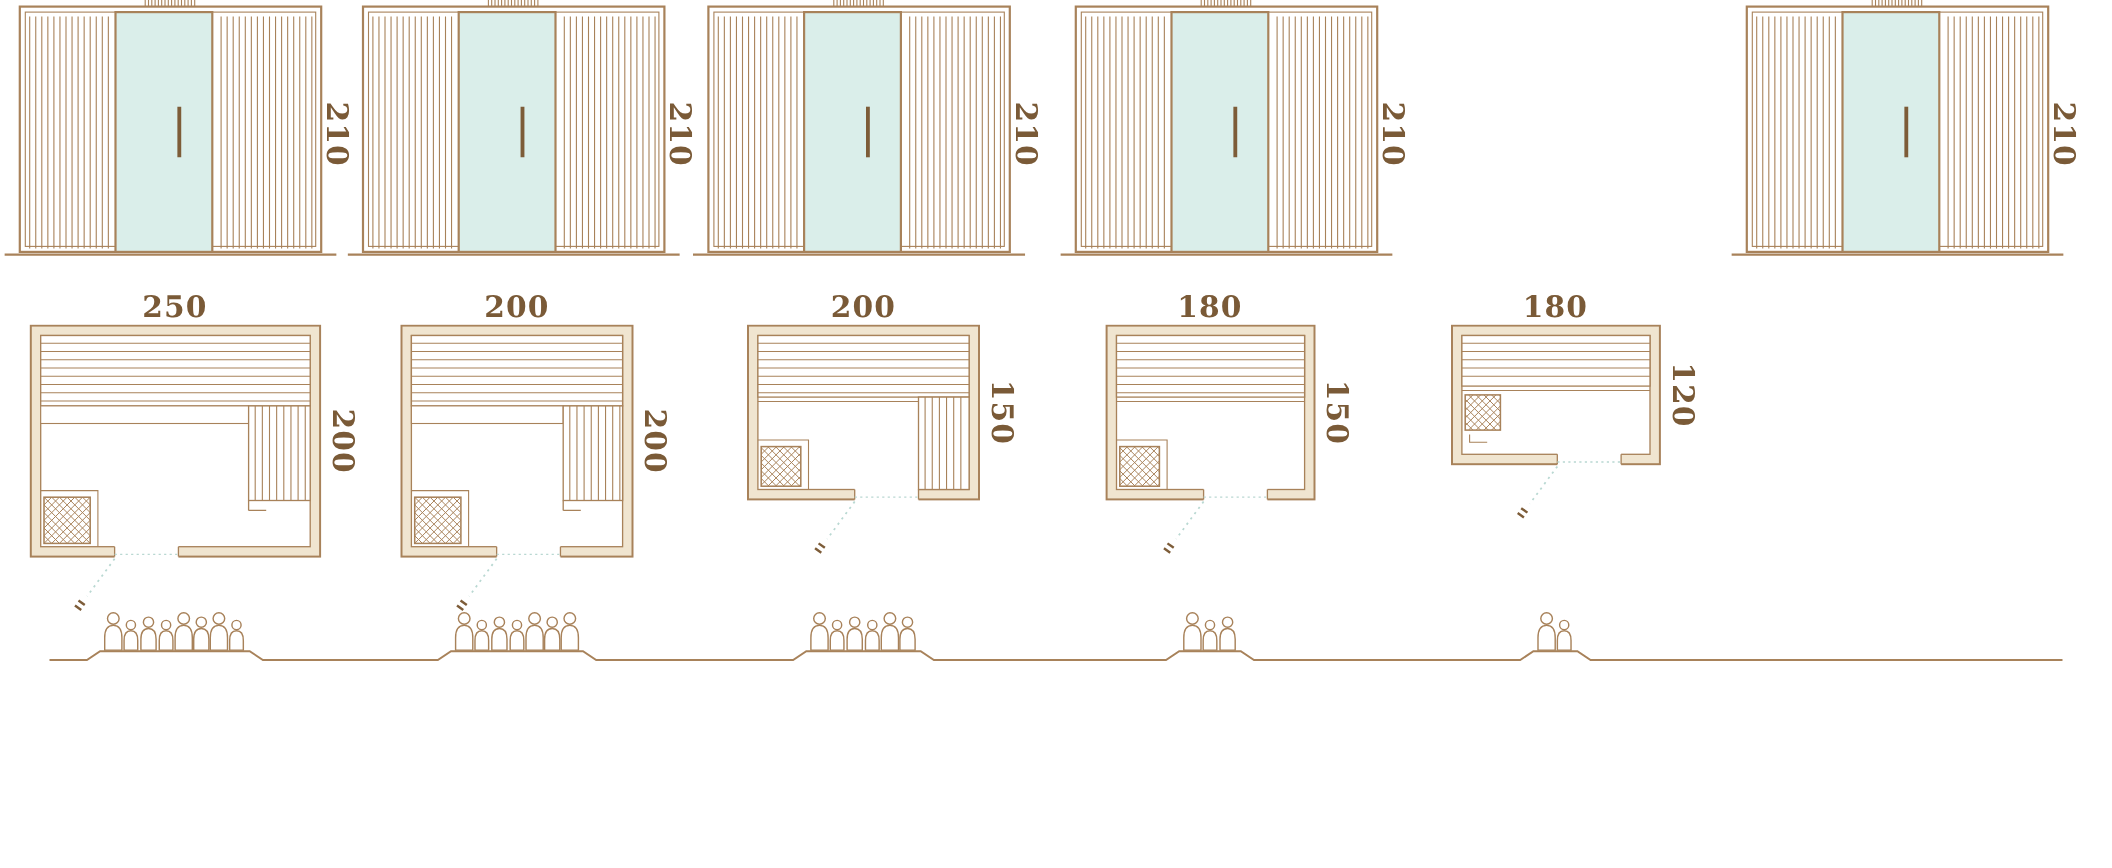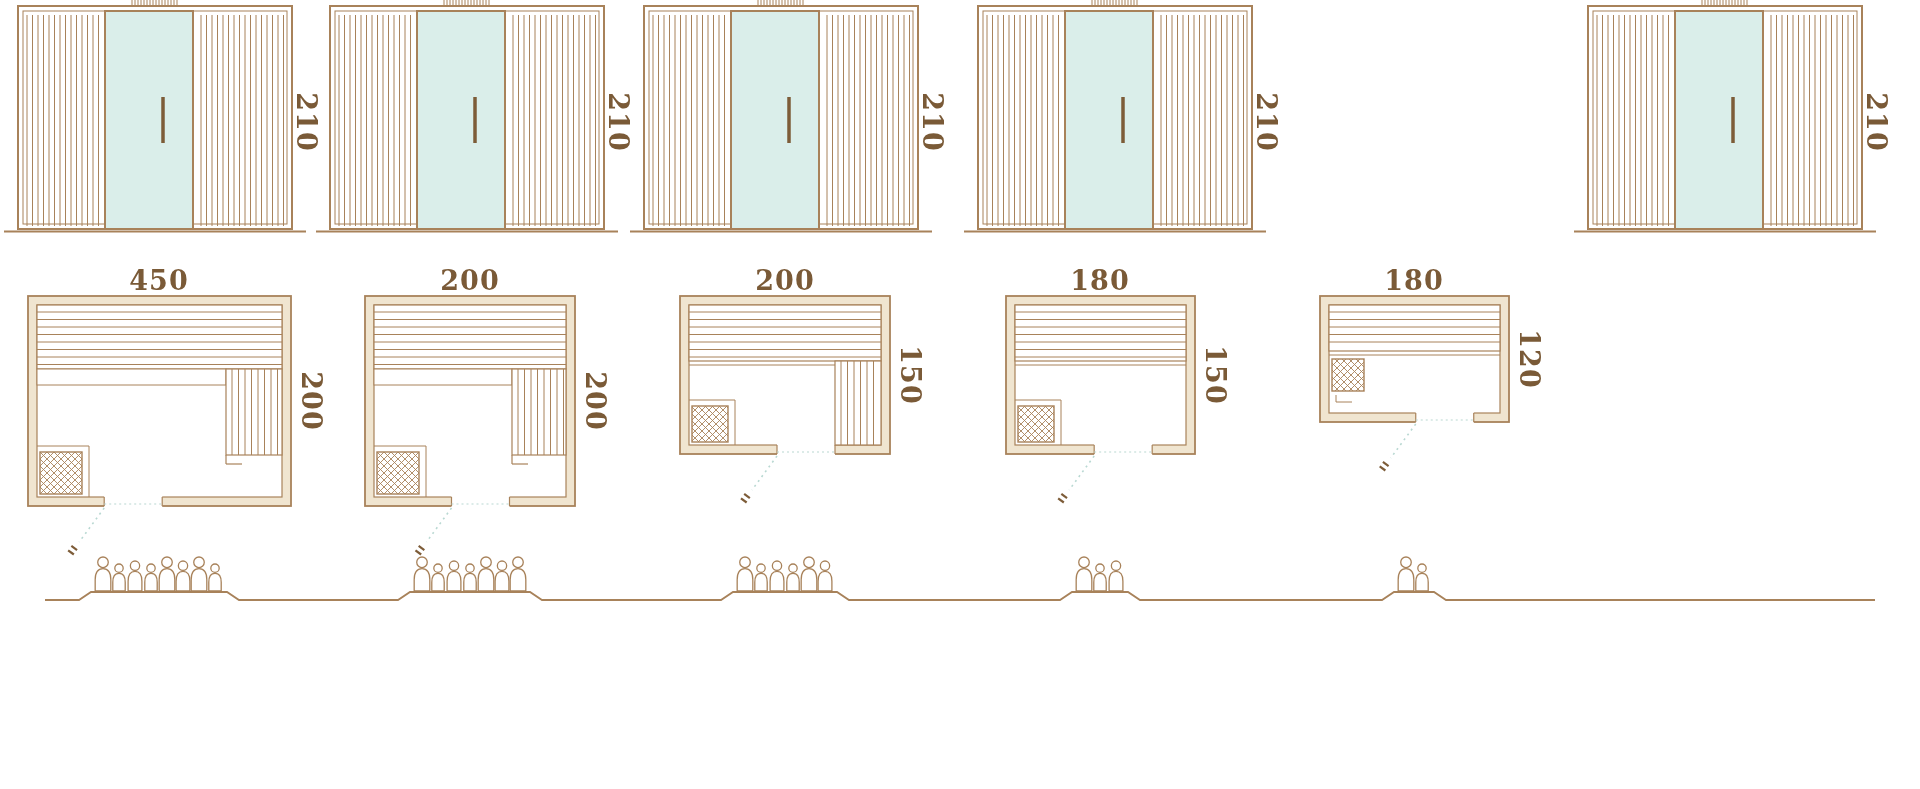--- a/index.html
+++ b/index.html
@@ -292,21 +292,21 @@
         <line x1="159" y1="97" x2="159" y2="143" stroke="#7d5c38" stroke-width="3.5"></line>
       </svg>
     </div>
 
   <div class="dim rot" style="left:306px;top:122px">210</div>
   <div class="dim rot" style="left:618px;top:122px">210</div>
   <div class="dim rot" style="left:932px;top:122px">210</div>
   <div class="dim rot" style="left:1266px;top:122px">210</div>
   <div class="dim rot" style="left:1876px;top:122px">210</div>
 
-  <div class="dim" style="left:159px;top:280px">450</div>
+  <div class="dim" style="left:159px;top:280px">250</div>
   <div class="dim" style="left:470px;top:280px">200</div>
   <div class="dim" style="left:785px;top:280px">200</div>
   <div class="dim" style="left:1100px;top:280px">180</div>
   <div class="dim" style="left:1414px;top:280px">180</div>
 
   <div class="mount" id="plan-0" style="left:24px;top:295px">
       <svg width="271" height="272" viewBox="0 0 271 272">
         <rect x="4" y="1" width="263" height="210" fill="#f0e5d0" stroke="#a8825a" stroke-width="1.8"></rect>
         <rect x="13" y="10" width="245" height="192" fill="#fff" stroke="#a8825a" stroke-width="1.2"></rect>
         <rect x="80.2" y="200.5" width="58" height="12.2" fill="#fff"></rect>

